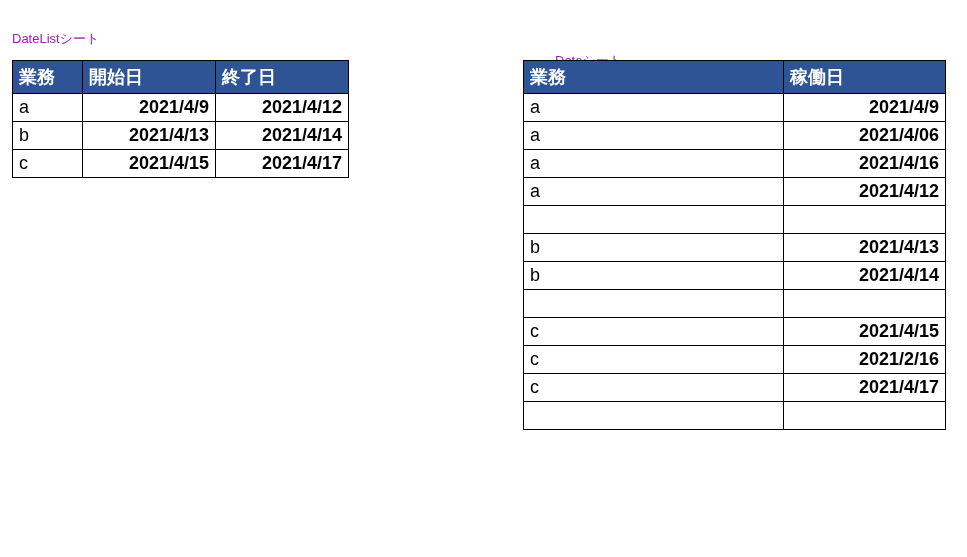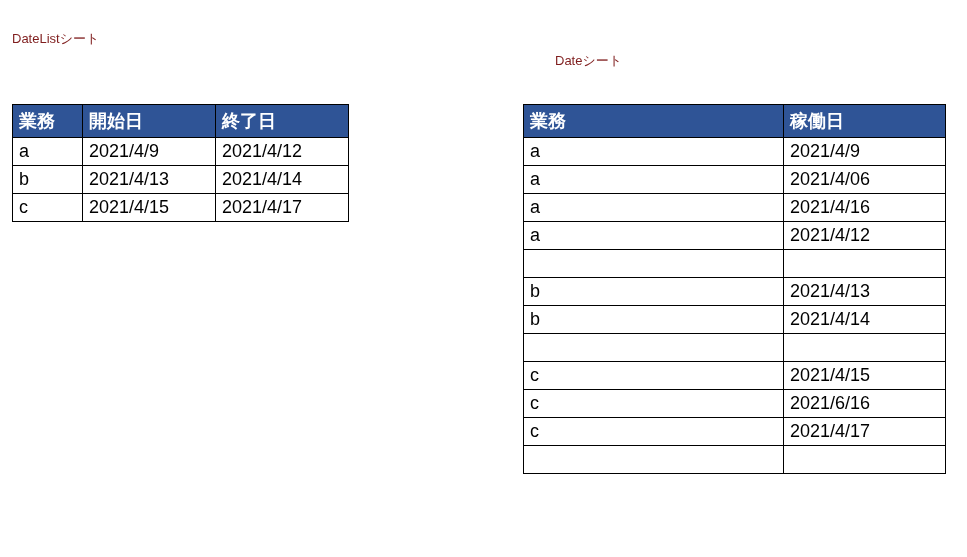--- a/index.html
+++ b/index.html
@@ -9,21 +9,21 @@
     }
     body {
       font-family: "Meiryo", "MS PGothic", sans-serif;
       background: #ffffff;
       width: 967px;
       height: 557px;
       position: relative;
     }
     .sheet-label {
       font-size: 13px;
-      color: #7f1d1d;
+      color: #a21caf;
       position: absolute;
     }
     .label-left {
       left: 12px;
       top: 30px;
     }
     .label-right {
       left: 555px;
       top: 52px;
     }
@@ -37,21 +37,20 @@
     }
     .table-right {
       left: 523px;
       top: 60px;
       width: 422px;
     }
     table {
       border-collapse: collapse;
       width: 100%;
       table-layout: fixed;
-      margin-top: 44px;
     }
     th {
       background: #2f5496;
       color: #ffffff;
       text-align: left;
       padding: 4px 6px;
       font-size: 18px;
       font-weight: bold;
       border: 1px solid #000;
     }
@@ -63,21 +62,22 @@
     }
     .col-task-left { width: 70px; }
     .col-start-left { width: 133px; }
     .col-end-left { width: 133px; }
     .col-task-right { width: 260px; }
     .col-date-right { width: 162px; }
     .cell-task {
       text-align: left;
     }
     .cell-date {
-      text-align: left;
+      text-align: right;
+      font-weight: bold;
     }
   </style>
 </head>
 <body>
 
 <div class="sheet-label label-left">DateListシート</div>
 <div class="sheet-label label-right">Dateシート</div>
 
 <div class="table-wrap table-left">
   <table>
@@ -157,21 +157,21 @@
       <tr>
         <td class="cell-task"></td>
         <td class="cell-date"></td>
       </tr>
       <tr>
         <td class="cell-task">c</td>
         <td class="cell-date">2021/4/15</td>
       </tr>
       <tr>
         <td class="cell-task">c</td>
-        <td class="cell-date">2021/6/16</td>
+        <td class="cell-date">2021/2/16</td>
       </tr>
       <tr>
         <td class="cell-task">c</td>
         <td class="cell-date">2021/4/17</td>
       </tr>
       <tr>
         <td class="cell-task"></td>
         <td class="cell-date"></td>
       </tr>
     </tbody>

